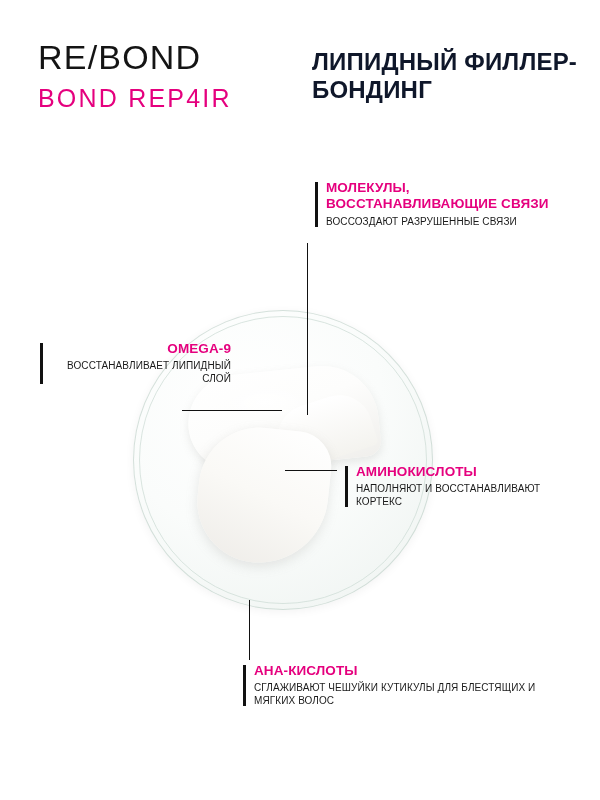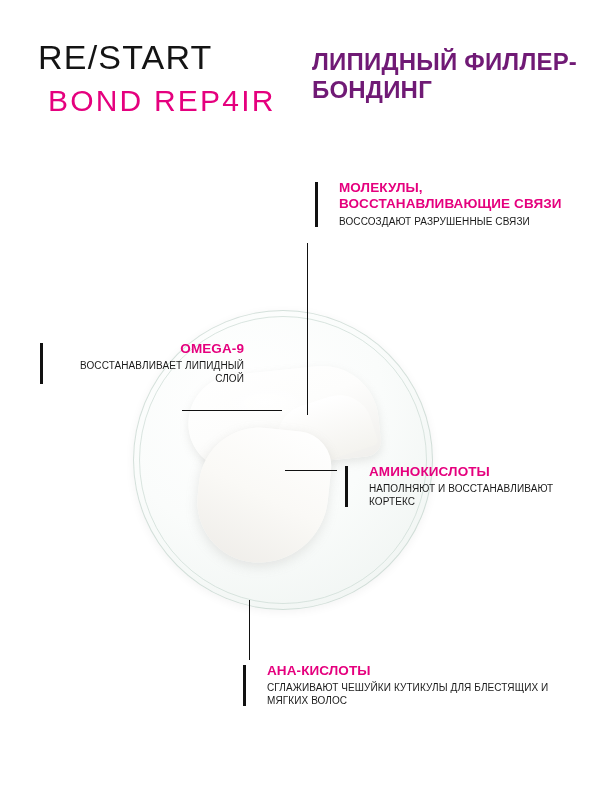--- a/index.html
+++ b/index.html
@@ -31,38 +31,37 @@
   .brand-title {
     font-size: 34px;
     font-weight: 400;
     letter-spacing: 1.2px;
     color: #141414;
     line-height: 1.05;
     white-space: nowrap;
   }
   .brand-sub {
     margin-top: 9px;
-    font-size: 30px;
+    font-size: 25px;
     font-weight: 400;
     letter-spacing: 2.2px;
     color: #e5007e;
     line-height: 1.05;
     white-space: nowrap;
-    margin-left: 10px;
   }
 
   
   .product-name {
     position: absolute;
     left: 312px;
     top: 48px;
     width: 270px;
     font-size: 24px;
     font-weight: bold;
-    color: #701a75;
+    color: #0f172a;
     line-height: 1.18;
     letter-spacing: 0.2px;
     text-transform: uppercase;
   }
 
   
   .dish {
     position: absolute;
     left: 133px;
     top: 310px;
@@ -147,21 +146,21 @@
   .callout .c-body {
     margin-top: 3px;
     font-size: 10px;
     font-weight: 400;
     color: #1a1a1a;
     line-height: 1.28;
     text-transform: uppercase;
     letter-spacing: 0.1px;
   }
   .callout.with-bar {
-    padding-left: 24px;
+    padding-left: 11px;
   }
   .callout.with-bar::before {
     content: "";
     position: absolute;
     left: 0;
     top: 2px;
     bottom: 2px;
     width: 3px;
     background: #111111;
   }
@@ -186,21 +185,21 @@
   #leader-omega-h { left: 182px; top: 410px; width: 100px; }
   #leader-amino-h { left: 285px; top: 470px; width: 52px; }
   #leader-aha-v   { left: 249px; top: 600px; height: 60px; }
 </style>
 </head>
 <body>
 
 <div class="page">
 
   <div class="brand">
-    <div class="brand-title">RE/START</div>
+    <div class="brand-title">RE/BOND</div>
     <div class="brand-sub">BOND REP4IR</div>
   </div>
 
   <div class="product-name">ЛИПИДНЫЙ ФИЛЛЕР-БОНДИНГ</div>
 
   <div class="dish"></div>
   <div class="swatch">
     <div class="blob-top"></div>
     <div class="blob-tail"></div>
     <div class="blob-bottom"></div>

